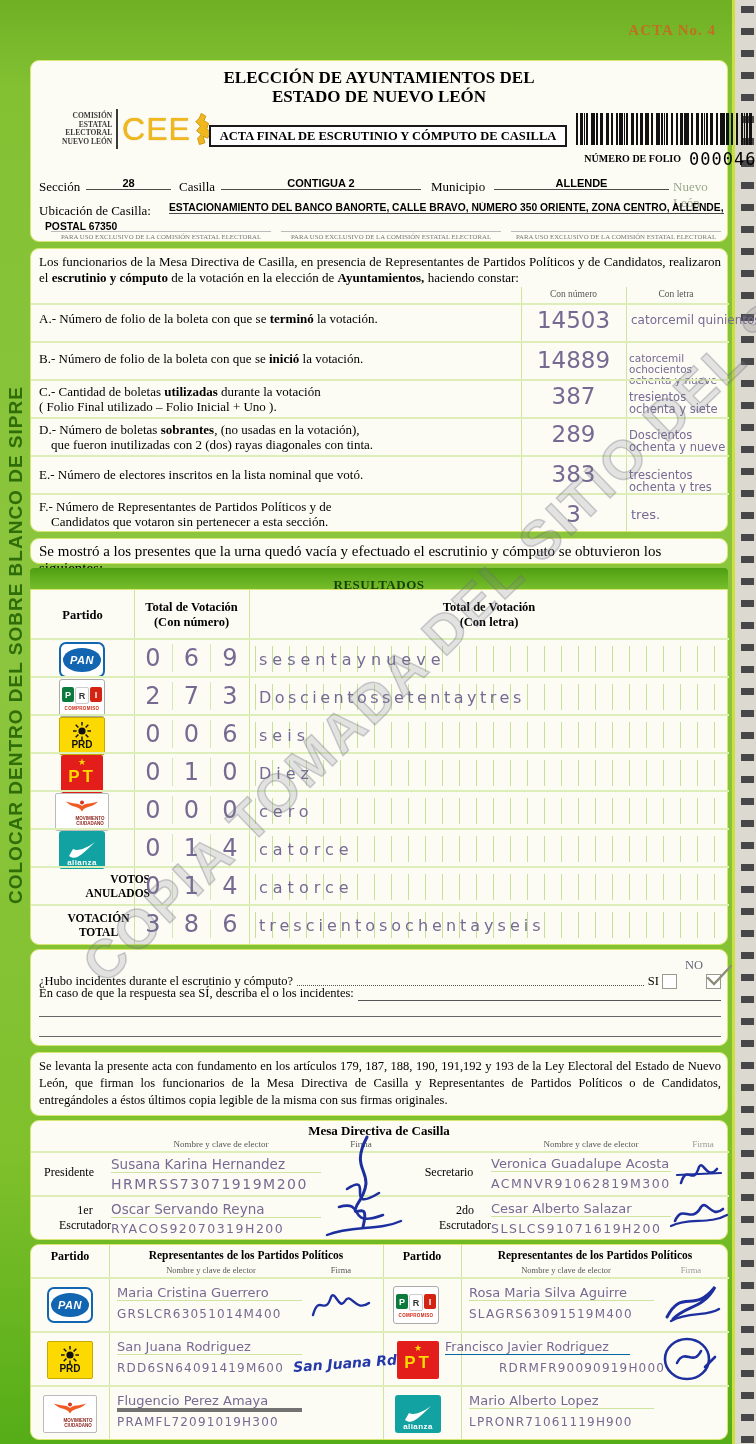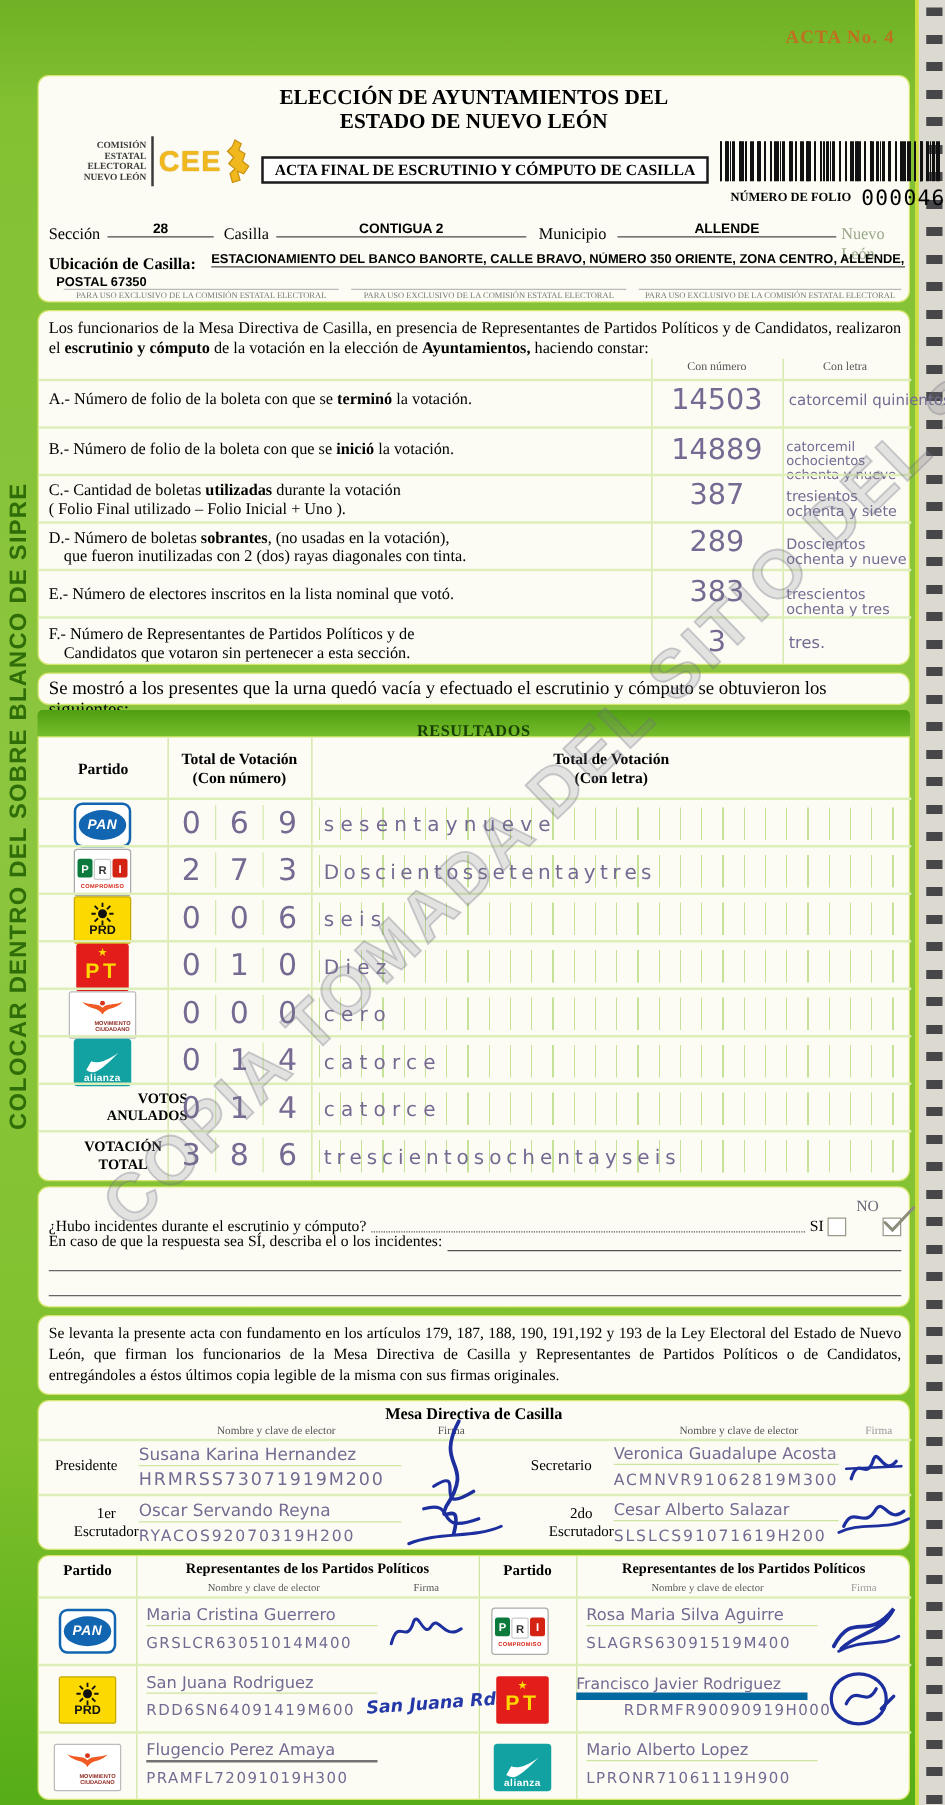--- a/index.html
+++ b/index.html
@@ -56,21 +56,21 @@
     <div>ELECCIÓN DE AYUNTAMIENTOS DEL</div>
     <div>ESTADO DE NUEVO LEÓN</div>
   </div>
 
   <div class="abs" style="left:12px;top:42px;width:170px;height:52px;display:flex;align-items:center;">
     <div class="serif pre" style="font-weight:bold;font-size:7.5px;line-height:8.5px;color:#3a3a3a;text-align:right;width:58px;">COMISIÓN
 ESTATAL
 ELECTORAL
 NUEVO LEÓN</div>
     <div style="width:2px;height:40px;background:#3a3a3a;margin:0 4px;"></div>
-    <div class="sans" style="font-weight:bold;font-size:23px;color:#f0b81c;letter-spacing:1px;text-shadow:0 0 1px #c89210;">CEE</div>
+    <div class="sans" style="font-weight:normal;font-size:32px;color:#f0b81c;letter-spacing:1px;text-shadow:0 0 1px #c89210;">CEE</div>
     <svg width="22" height="36" viewBox="0 0 22 36" style="margin-left:2px;">
       <path d="M9,1 L14,4 L12,9 L17,12 L15,18 L20,22 L16,28 L11,26 L13,33 L7,35 L5,28 L9,24 L4,20 L8,15 L3,10 L7,6 Z" fill="#f0b81c" stroke="#c89210" stroke-width="1"></path>
     </svg>
   </div>
 
   <div class="abs serif" style="left:178px;top:64px;width:358px;height:22px;border:2px solid #1a1a1a;display:flex;align-items:center;justify-content:center;
               font-weight:bold;font-size:12.5px;background:#fff;">ACTA FINAL DE ESCRUTINIO Y CÓMPUTO DE CASILLA</div>
 
   <div class="abs" style="left:545px;top:52px;width:176px;height:32px;background:
          repeating-linear-gradient(90deg,#111 0 2px,transparent 2px 5px),
@@ -80,21 +80,21 @@
   <div class="abs" style="left:658px;top:88px;font-family:'DejaVu Sans Mono',monospace;font-size:17px;letter-spacing:1px;">000046</div>
 
   <div class="abs serif" style="left:8px;top:118px;font-size:13px;">Sección</div>
   <div class="abs sans ul" style="left:55px;top:116px;width:85px;text-align:center;font-size:11px;font-weight:bold;">28</div>
   <div class="abs serif" style="left:148px;top:118px;font-size:13px;">Casilla</div>
   <div class="abs sans ul" style="left:190px;top:116px;width:200px;text-align:center;font-size:11px;font-weight:bold;">CONTIGUA 2</div>
   <div class="abs serif" style="left:400px;top:118px;font-size:13px;">Municipio</div>
   <div class="abs sans ul" style="left:463px;top:116px;width:175px;text-align:center;font-size:11px;font-weight:bold;">ALLENDE</div>
   <div class="abs serif" style="left:642px;top:118px;font-size:13px;color:#9aa88a;">Nuevo León</div>
 
-  <div class="abs serif" style="left:8px;top:142px;font-size:13px;font-weight:bold;">Ubicación de Casilla:</div>
+  <div class="abs serif" style="left:8px;top:142px;font-size:13px;">Ubicación de Casilla:</div>
   <div class="abs sans ul" style="left:138px;top:141px;width:555px;font-size:10.3px;font-weight:bold;white-space:nowrap;overflow:hidden;">ESTACIONAMIENTO DEL BANCO BANORTE, CALLE  BRAVO, NÚMERO 350 ORIENTE, ZONA CENTRO, ALLENDE, CÓDIGO</div>
   <div class="abs sans" style="left:14px;top:160px;font-size:10.3px;font-weight:bold;">POSTAL 67350</div>
 
   <div class="abs serif" style="left:20px;top:170px;width:220px;text-align:center;font-size:6.8px;color:#777;border-top:1px solid #bbb;padding-top:1px;">PARA USO EXCLUSIVO DE LA COMISIÓN ESTATAL ELECTORAL</div>
   <div class="abs serif" style="left:250px;top:170px;width:220px;text-align:center;font-size:6.8px;color:#777;border-top:1px solid #bbb;padding-top:1px;">PARA USO EXCLUSIVO DE LA COMISIÓN ESTATAL ELECTORAL</div>
   <div class="abs serif" style="left:480px;top:170px;width:210px;text-align:center;font-size:6.8px;color:#777;border-top:1px solid #bbb;padding-top:1px;">PARA USO EXCLUSIVO DE LA COMISIÓN ESTATAL ELECTORAL</div>
 </div>
 
 <div class="card" style="top:248px;height:284px;">
   <div class="abs serif" style="left:8px;top:5px;width:682px;font-size:13px;line-height:16px;text-align:justify;">
@@ -411,38 +411,38 @@
       </svg>
       <span class="prdtxt">PRD</span>
     </div>
     <div class="abs hand" style="left:86px;top:6px;width:185px;font-size:13px;border-bottom:1px solid #cfe49f;">San Juana Rodriguez</div>
     <div class="abs hand" style="left:86px;top:28px;width:185px;font-size:12px;letter-spacing:1.2px;">RDD6SN64091419M600</div>
     <div class="abs" style="left:262px;top:22px;font-family:'DejaVu Sans',sans-serif;font-style:italic;font-weight:bold;color:#2438a8;font-size:14px;transform:rotate(-4deg);white-space:nowrap;">San Juana Rdz</div>
     <div class="abs plogo logo-pt" style="left:366px;top:8px;">
       <span class="star">★</span>
       <span class="pttxt">PT</span>
     </div>
-    <div class="abs hand" style="left:430px;top:6px;width:185px;font-size:12.5px;border-bottom:6px solid #0369a1;white-space:nowrap;overflow:hidden;">Francisco Javier Rodriguez</div>
+    <div class="abs hand" style="left:414px;top:6px;width:185px;font-size:12.5px;border-bottom:1px solid #0369a1;white-space:nowrap;overflow:hidden;">Francisco Javier Rodriguez</div>
     <div class="abs hand" style="left:438px;top:28px;width:185px;font-size:12px;letter-spacing:1.2px;margin-left:30px;">RDRMFR90090919H000</div>
     <svg class="abs sig" width="62" height="52" viewBox="0 0 62 52" style="left:630px;top:0px;">
       <ellipse cx="26" cy="26" rx="22" ry="20" stroke-width="2.6"></ellipse>
       <path d="M16,30 C24,14 32,34 40,18 M44,34 L54,24" stroke-width="2.6"></path>
     </svg>
   </div>
 
   <div class="abs rowline" style="left:0;top:140px;width:698px;height:54px;">
     <div class="abs plogo logo-mc" style="left:12px;top:8px;">
       <svg width="36" height="18" viewBox="0 0 40 20">
         <path d="M2,4 C10,12 16,8 20,15 C24,8 30,12 38,4 C30,7 24,5 20,9 C16,5 10,7 2,4 Z" fill="#f15a22"></path>
         <circle cx="20" cy="5" r="2.2" fill="#d9341c"></circle>
       </svg>
       <span class="mctxt pre">MOVIMIENTO
 CIUDADANO</span>
     </div>
-    <div class="abs hand" style="left:86px;top:6px;width:185px;font-size:13px;border-bottom:2px solid #737373;">Flugencio Perez Amaya</div>
+    <div class="abs hand" style="left:86px;top:6px;width:185px;font-size:13px;border-bottom:4px solid #737373;">Flugencio Perez Amaya</div>
     <div class="abs hand" style="left:86px;top:28px;width:185px;font-size:12px;letter-spacing:1.2px;">PRAMFL72091019H300</div>
     <div class="abs plogo logo-al" style="left:364px;top:8px;">
       <svg width="34" height="24" viewBox="0 0 34 24" style="margin-top:1px;">
         <path d="M4,17 C10,21 14,19 30,3 C19,11 12,12 8,10 Z" fill="#fff"></path>
       </svg>
       <span class="altxt">alianza</span>
     </div>
     <div class="abs hand" style="left:438px;top:6px;width:185px;font-size:13px;border-bottom:1px solid #cfe49f;">Mario Alberto Lopez</div>
     <div class="abs hand" style="left:438px;top:28px;width:185px;font-size:12px;letter-spacing:1.2px;">LPRONR71061119H900</div>
   </div>

